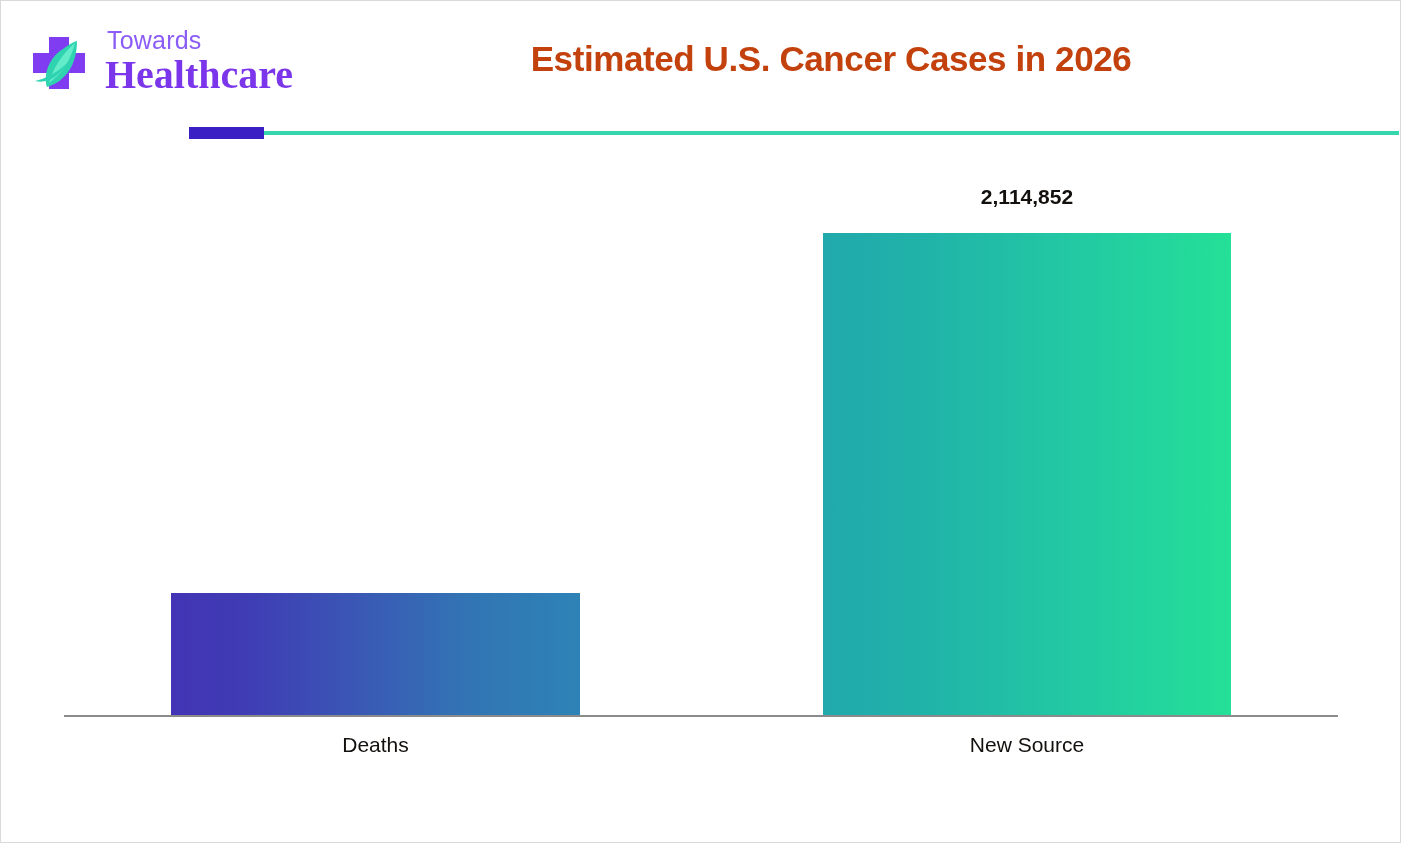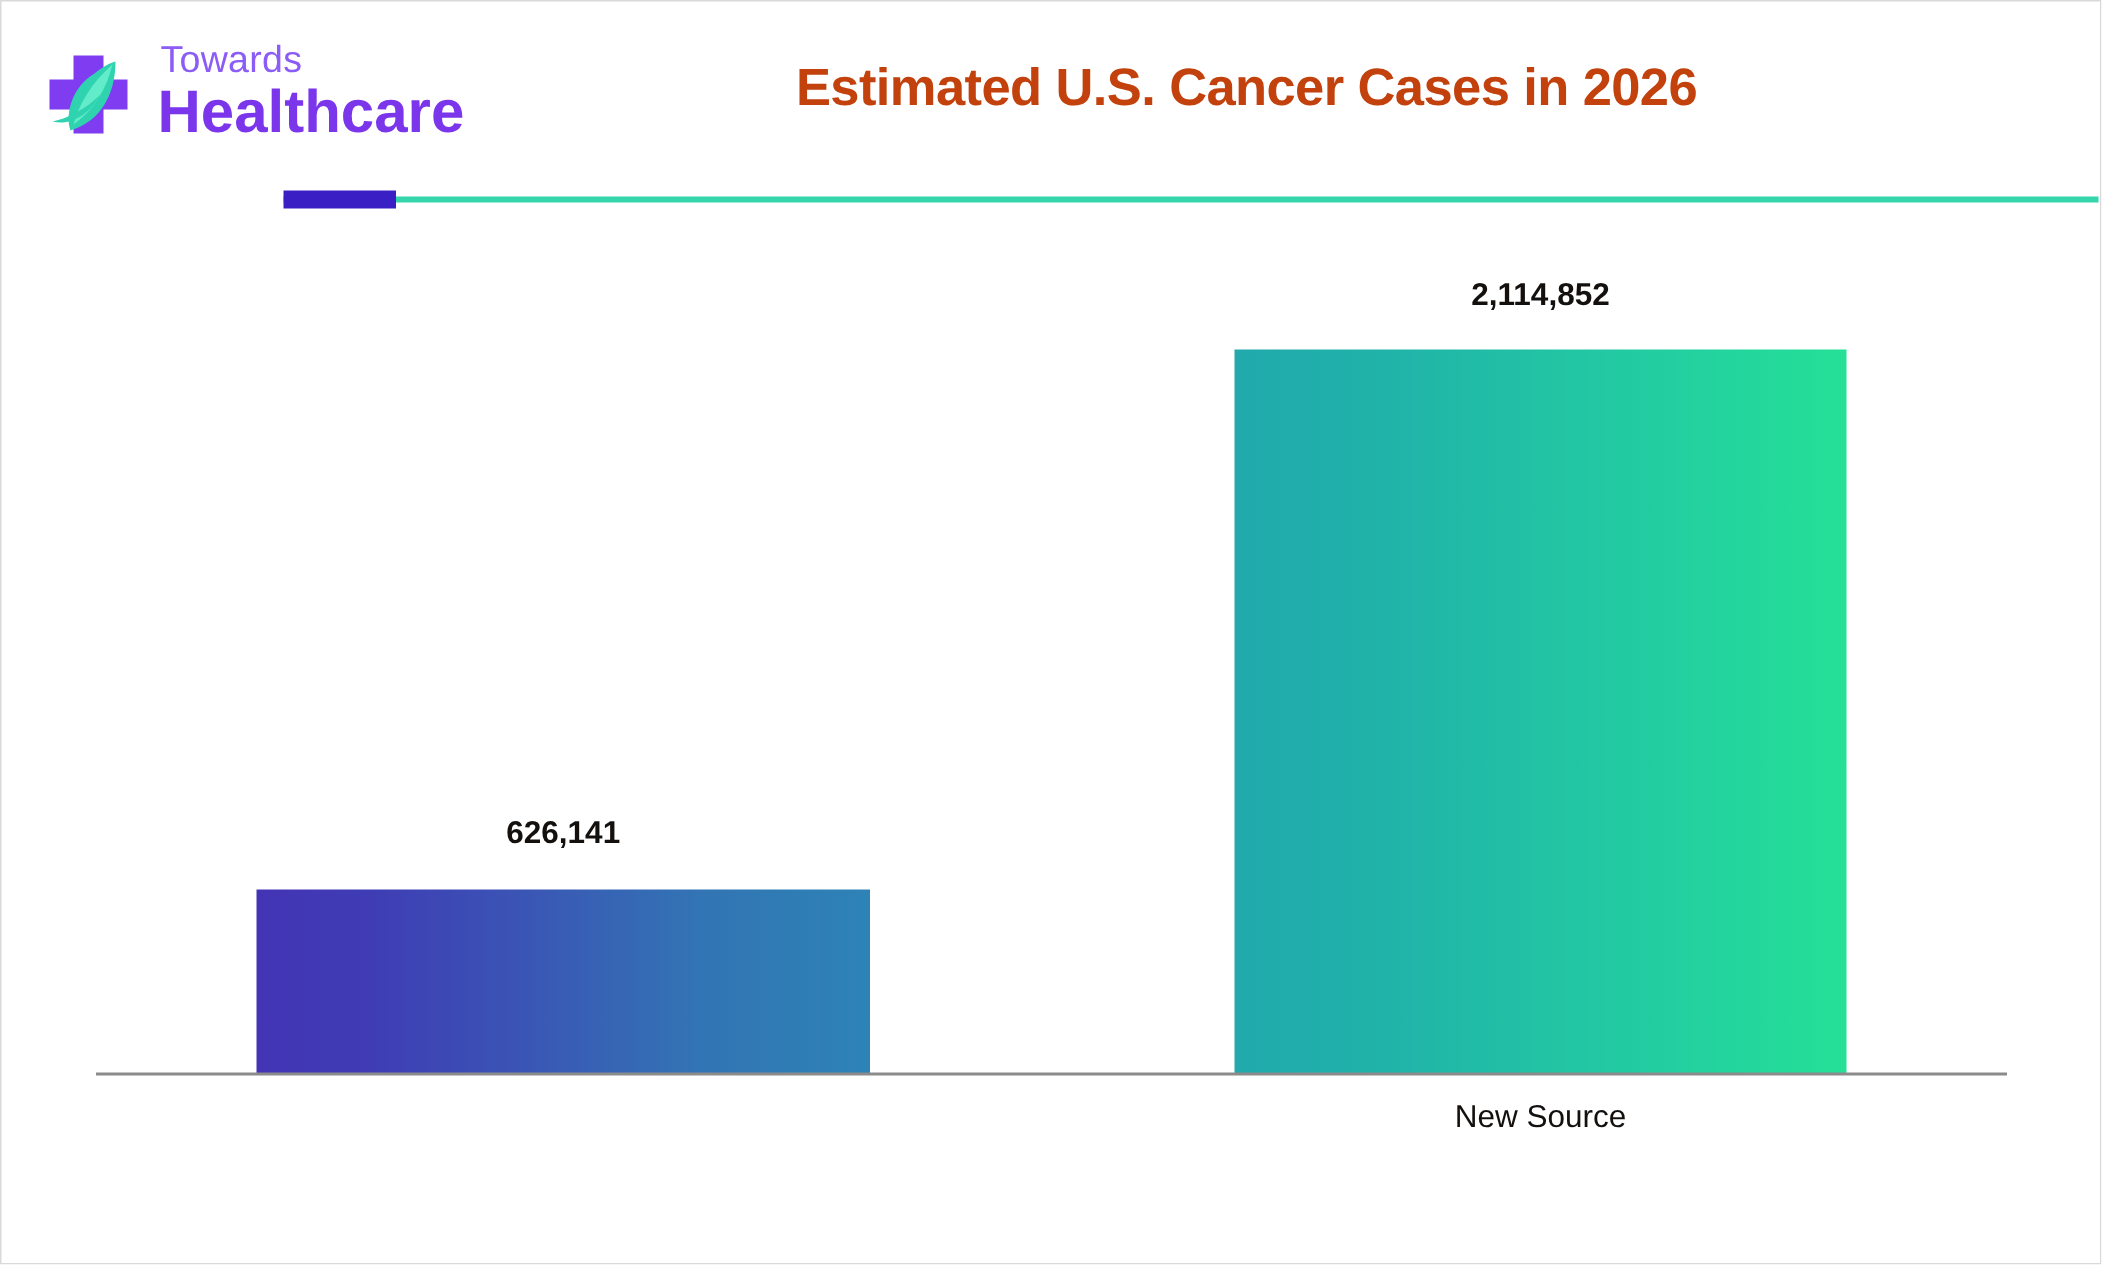--- a/index.html
+++ b/index.html
@@ -51,21 +51,21 @@
     font-weight: 400;
     color: #8b5cf6;
     letter-spacing: 0.2px;
     line-height: 1;
     white-space: nowrap;
   }
   .logo-healthcare {
     position: absolute;
     left: 20px;
     top: 28px;
-    font-family: Liberation Sans, sans-serif;
+    font-family: Liberation Serif, serif;
     font-size: 40px;
     font-weight: 700;
     color: #7b35ea;
     line-height: 1;
     white-space: nowrap;
   }
 
   
   .chart-title {
     position: absolute;
@@ -215,22 +215,22 @@
   <div class="divider">
     <div class="divider-line"></div>
     <div class="divider-cap"></div>
   </div>
 
   <div class="plot">
 
     <div class="bar-value bar-value-newcases">2,114,852</div>
     <div class="bar bar-newcases"></div>
 
-    <div class="bar-value bar-value-deaths">626,141</div>
     <div class="bar bar-deaths"></div>
 
     <div class="axis-line"></div>
 
+    <div class="cat-label cat-label-deaths">Deaths</div>
     <div class="cat-label cat-label-newcases">New Source</div>
   </div>
 
 
 </div>
 
 </body></html>

